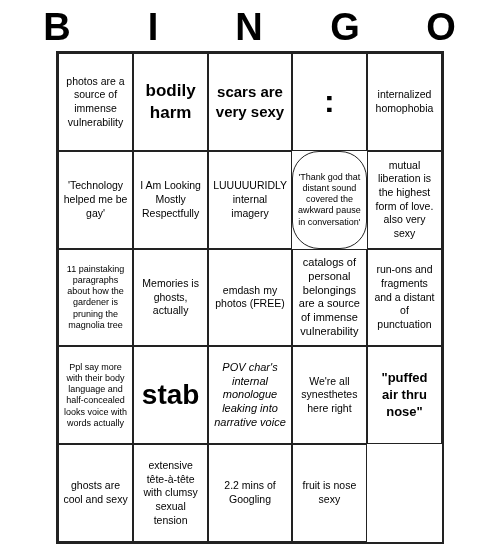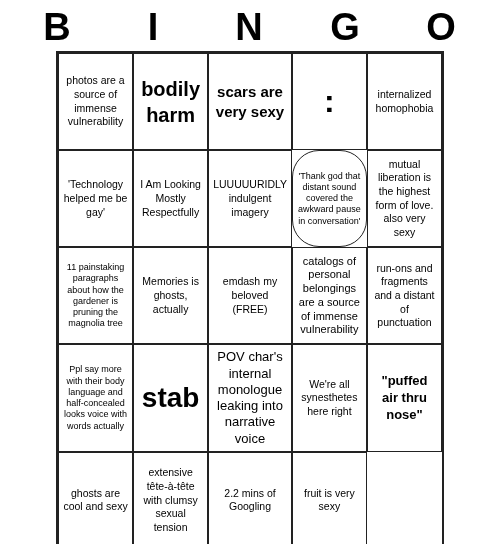--- a/index.html
+++ b/index.html
@@ -38,21 +38,21 @@
       display: flex;
       align-items: center;
       justify-content: center;
       text-align: center;
       padding: 4px;
       font-size: 10.5px;
       line-height: 1.3;
       background: #fff;
     }
     .cell.large-text {
-      font-size: 20px;
+      font-size: 17px;
       font-weight: bold;
     }
     .cell.medium-text {
       font-size: 15px;
       font-weight: bold;
     }
     .cell.xl-text {
       font-size: 28px;
       font-weight: bold;
     }
@@ -77,30 +77,30 @@
 </div>
 
 <div class="bingo-grid">
 <div class="cell">photos are a source of immense vulnerability</div>
     <div class="cell large-text">bodily harm</div>
     <div class="cell medium-text">scars are very sexy</div>
     <div class="cell colon-text">:</div>
     <div class="cell">internalized homophobia</div>
     <div class="cell">'Technology helped me be gay'</div>
     <div class="cell">I Am Looking Mostly Respectfully</div>
-    <div class="cell">LUUUUURIDLY indulgent imagery</div>
+    <div class="cell">LUUUUURIDLY internal imagery</div>
     <div class="cell" style="font-size: 9px; line-height: 1.25; border-radius: 27px;">'Thank god that distant sound covered the awkward pause in conversation'</div>
     <div class="cell">mutual liberation is the highest form of love. also very sexy</div>
     <div class="cell" style="font-size: 9px; line-height: 1.25; text-align: center;">11 painstaking paragraphs about how the gardener is pruning the magnolia tree</div>
     <div class="cell">Memories is ghosts, actually</div>
-    <div class="cell">emdash my beloved (FREE)</div>
+    <div class="cell">emdash my photos (FREE)</div>
     <div class="cell" style="font-size: 11px; line-height: 1.25;">catalogs of personal belongings are a source of immense vulnerability</div>
     <div class="cell">run-ons and fragments and a distant of punctuation</div>
     <div class="cell" style="font-size: 9px; line-height: 1.25;">Ppl say more with their body language and half-concealed looks voice with words actually</div>
     <div class="cell xl-text">stab</div>
-    <div class="cell" style="font-size: 13px; line-height: 1.25;">POV char's internal monologue leaking into narrative voice</div>
+    <div class="cell" style="font-size: 11px; line-height: 1.25; font-style: italic;">POV char's internal monologue leaking into narrative voice</div>
     <div class="cell">We're all synesthetes here right</div>
     <div class="cell quote-text">"puffed air thru nose"</div>
     <div class="cell">ghosts are cool and sexy</div>
     <div class="cell">extensive tête-à-tête with clumsy sexual tension</div>
     <div class="cell">2.2 mins of Googling</div>
-    <div class="cell">fruit is very sexy</div>
+    <div class="cell">fruit is nose sexy</div>
   </div>
 
 </body></html>

